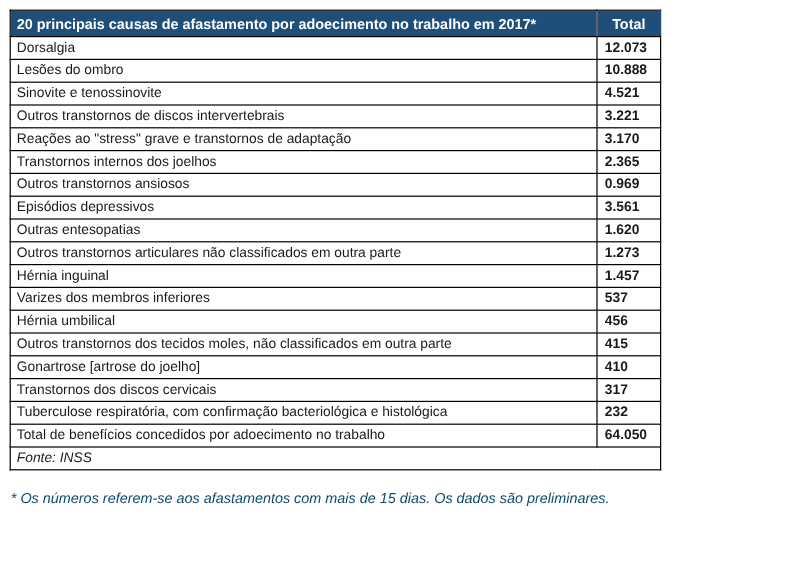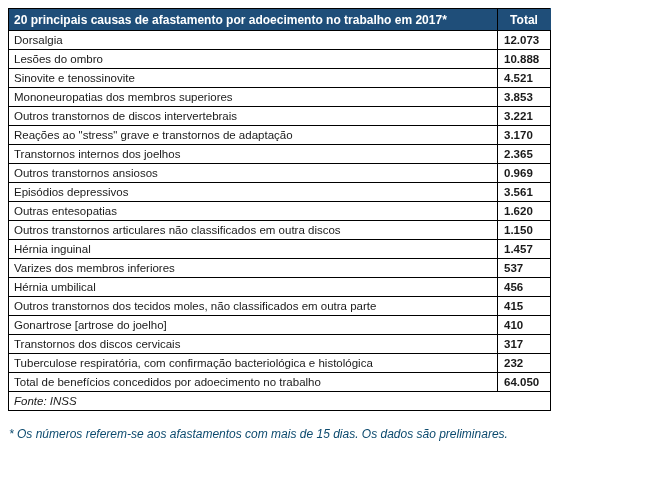--- a/index.html
+++ b/index.html
@@ -88,24 +88,20 @@
       </tr>
       <tr>
         <td>Lesões do ombro</td>
         <td class="value-cell">10.888</td>
       </tr>
       <tr>
         <td>Sinovite e tenossinovite</td>
         <td class="value-cell">4.521</td>
       </tr>
       <tr>
-        <td>Mononeuropatias dos membros superiores</td>
-        <td class="value-cell">3.853</td>
-      </tr>
-      <tr>
         <td>Outros transtornos de discos intervertebrais</td>
         <td class="value-cell">3.221</td>
       </tr>
       <tr>
         <td>Reações ao "stress" grave e transtornos de adaptação</td>
         <td class="value-cell">3.170</td>
       </tr>
       <tr>
         <td>Transtornos internos dos joelhos</td>
         <td class="value-cell">2.365</td>
@@ -116,22 +112,22 @@
       </tr>
       <tr>
         <td>Episódios depressivos</td>
         <td class="value-cell">3.561</td>
       </tr>
       <tr>
         <td>Outras entesopatias</td>
         <td class="value-cell">1.620</td>
       </tr>
       <tr>
-        <td>Outros transtornos articulares não classificados em outra discos</td>
-        <td class="value-cell">1.150</td>
+        <td>Outros transtornos articulares não classificados em outra parte</td>
+        <td class="value-cell">1.273</td>
       </tr>
       <tr>
         <td>Hérnia inguinal</td>
         <td class="value-cell">1.457</td>
       </tr>
       <tr>
         <td>Varizes dos membros inferiores</td>
         <td class="value-cell">537</td>
       </tr>
       <tr>

